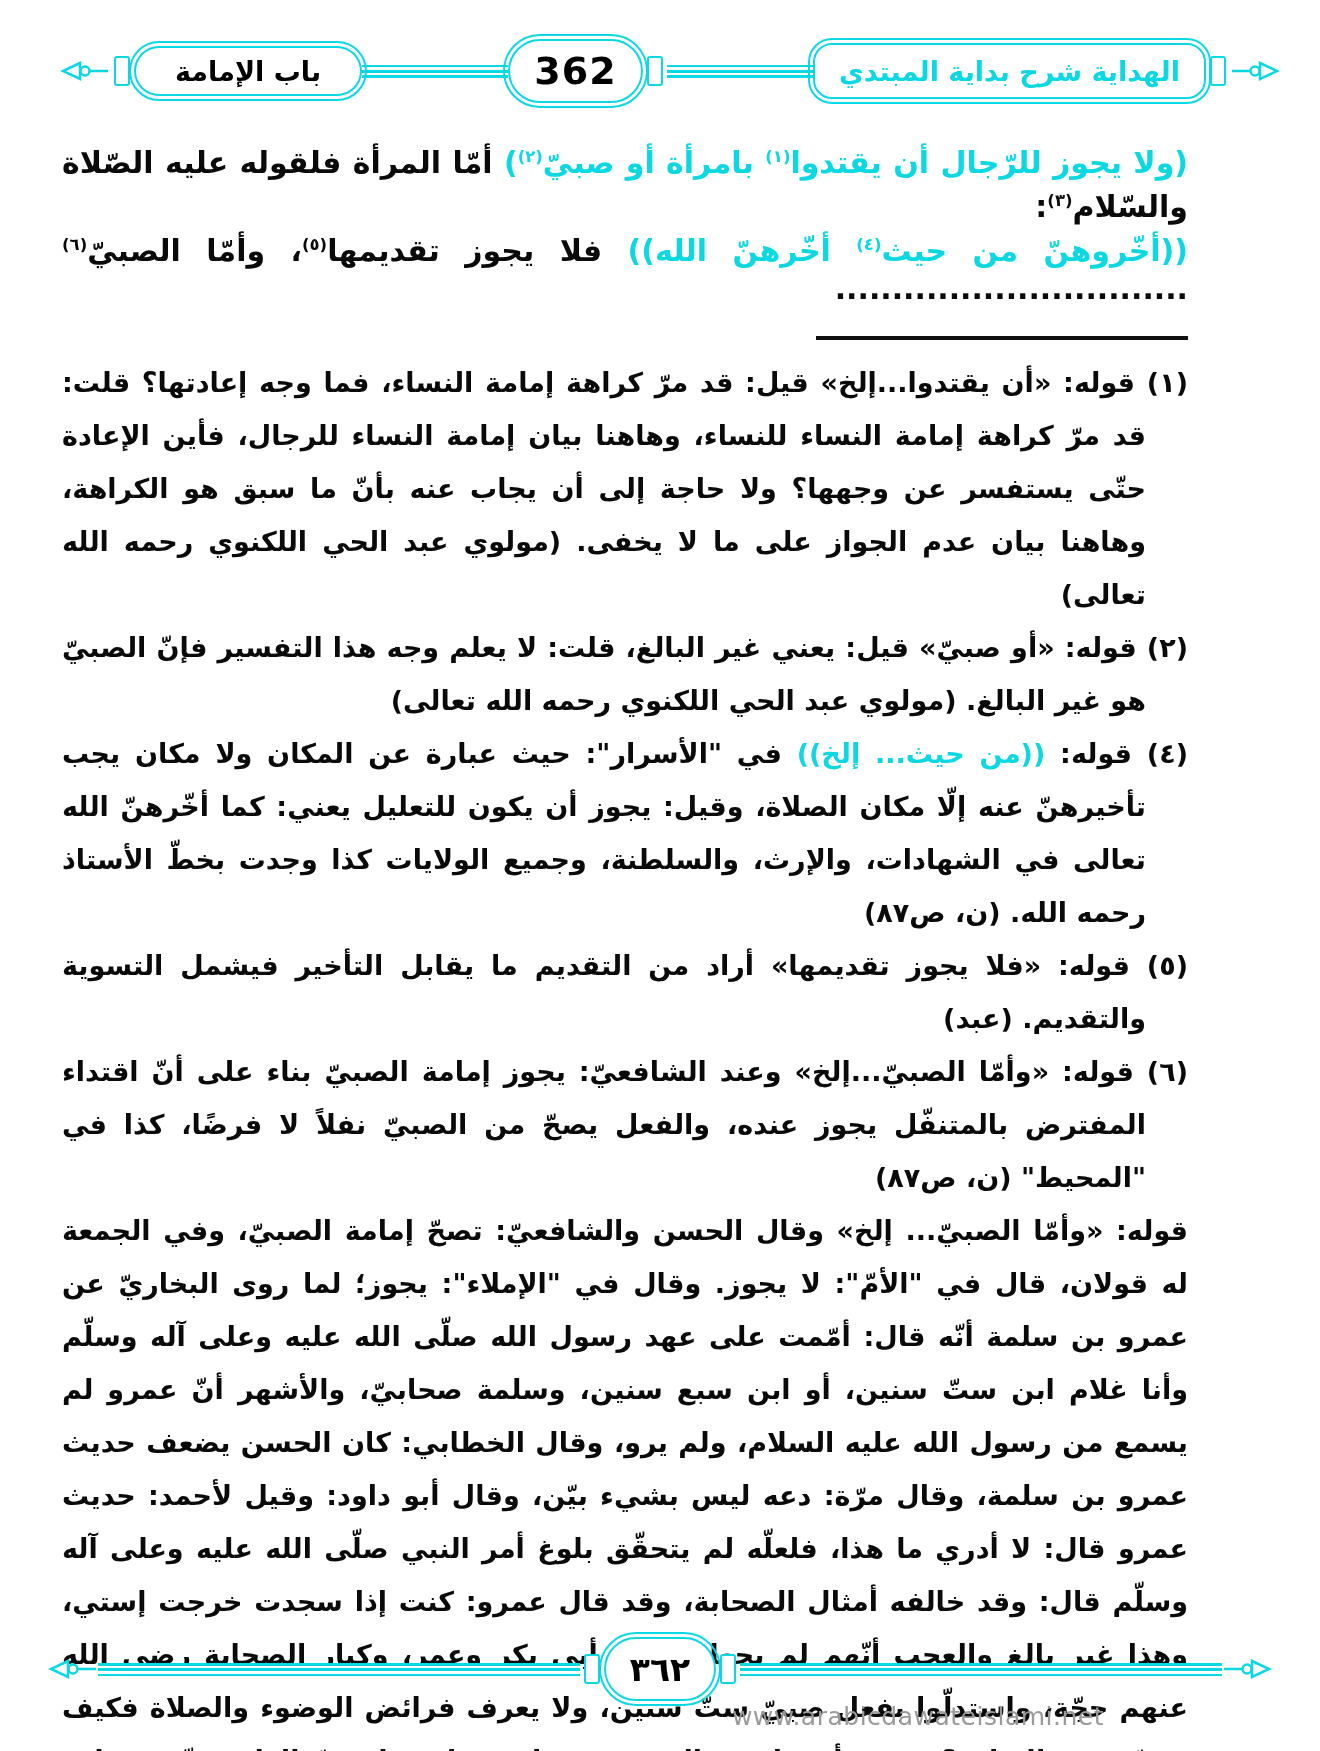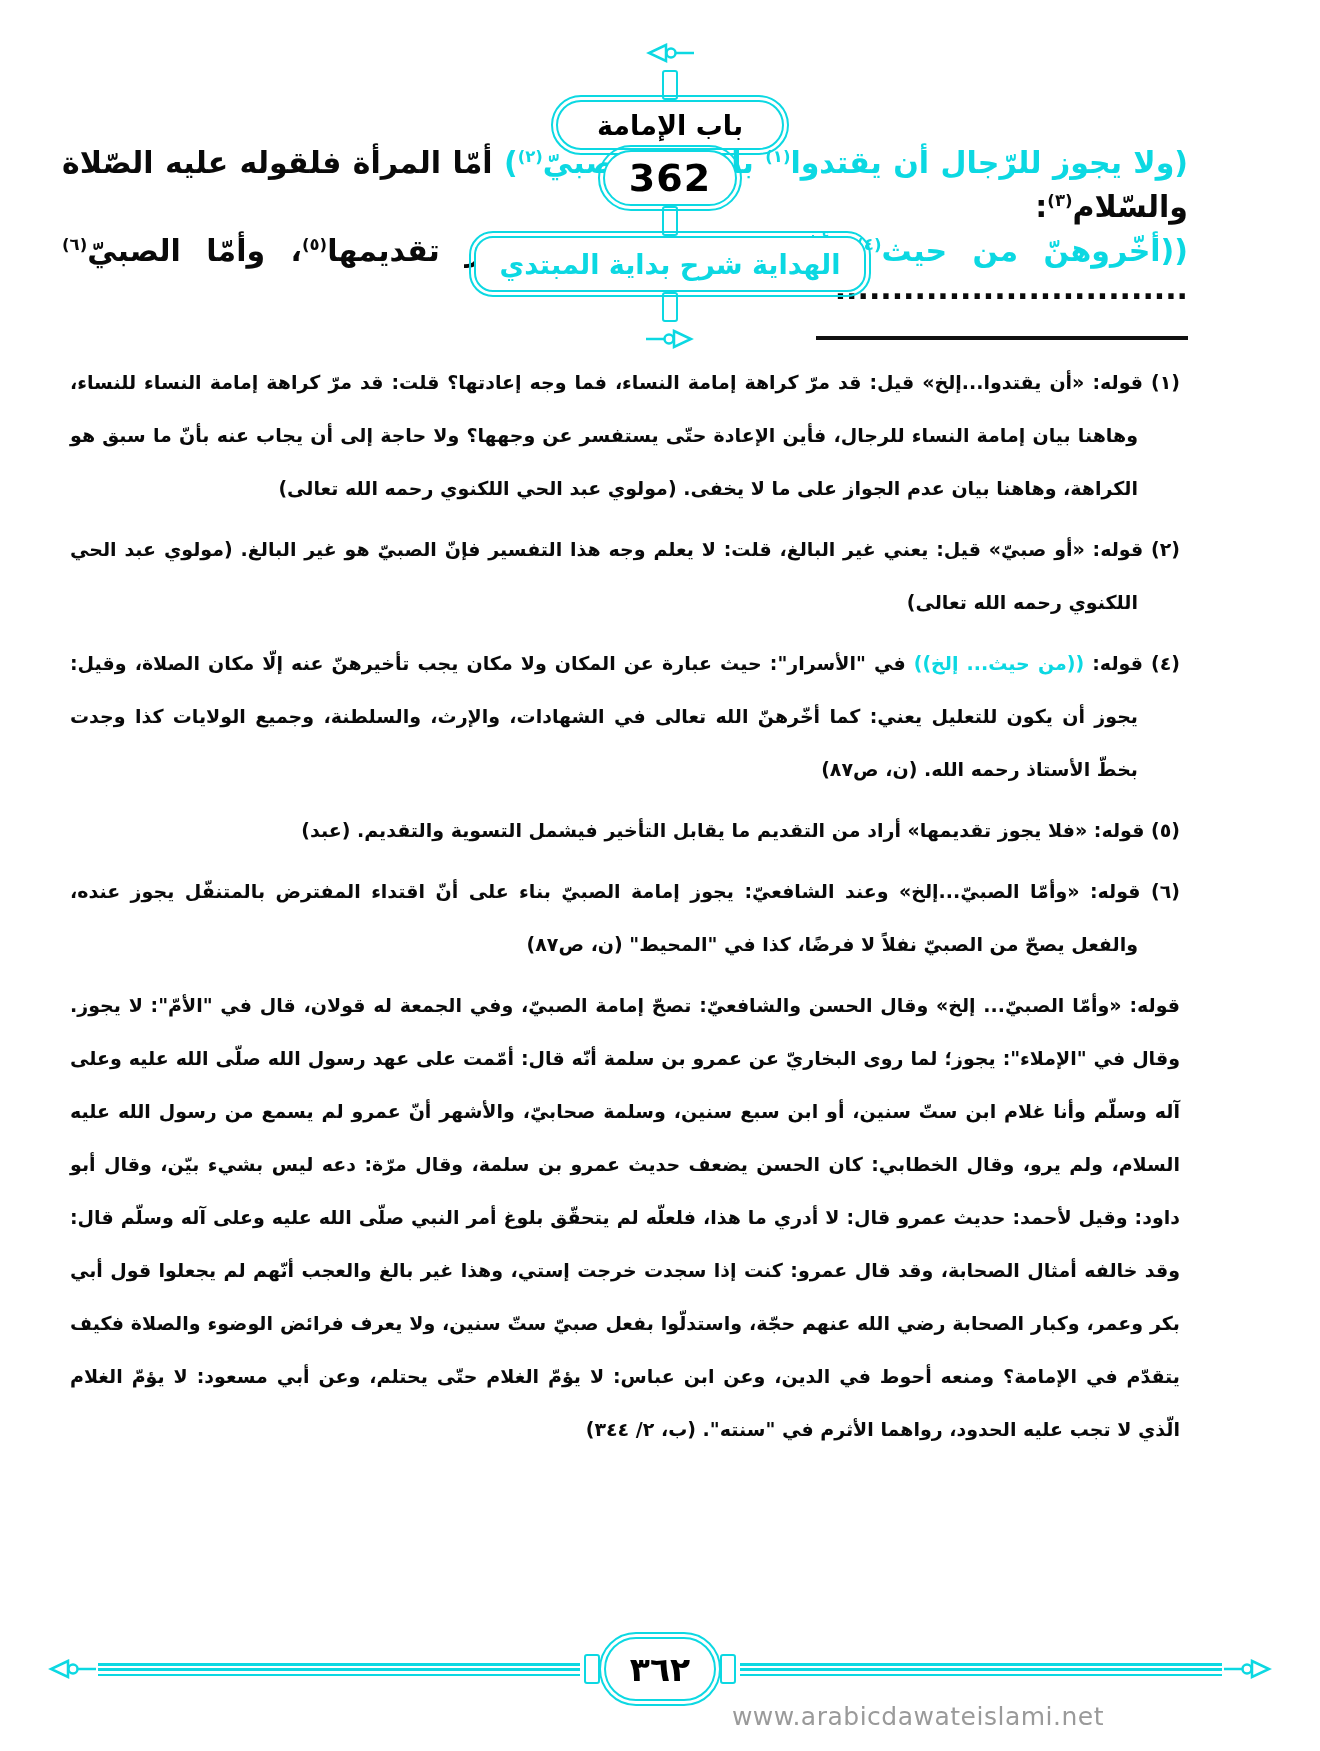--- a/index.html
+++ b/index.html
@@ -5,41 +5,41 @@
   :root { --accent:#0cd8e2; }
   * { box-sizing:border-box; }
   html,body { margin:0; padding:0; background:#ffffff; }
   .page {
     position:relative; width:1320px; height:1751px; background:#fff;
     overflow:hidden; font-family:"DejaVu Sans", sans-serif; color:#0a0a0a;
   }
 
   
   .band { position:absolute; display:flex; align-items:center; direction:ltr; }
-  .header-band { left:58px; right:38px; top:36px; height:70px;flex-direction:column; }
+  .header-band { left:58px; right:38px; top:36px; height:70px; }
   .footer-band { left:46px; right:46px; top:1634px; height:70px; }
   .rule {
     flex:1 1 0; height:13px; min-width:30px;
     background:linear-gradient(to bottom,
       var(--accent) 0, var(--accent) 2.5px,
       #fff 2.5px, #fff 5.2px,
       var(--accent) 5.2px, var(--accent) 7.8px,
       #fff 7.8px, #fff 10.5px,
       var(--accent) 10.5px, var(--accent) 13px);
   }
   .rule.wide { flex:1.6 1 0; }
   .pill {
     position:relative; display:flex; align-items:center; justify-content:center;
     background:#fff; border:2.5px solid var(--accent); border-radius:34px;
     outline:2.5px solid var(--accent); outline-offset:3px;
     padding:0 24px; height:50px; z-index:1; flex:0 0 auto;
   }
   .chapter-pill { min-width:228px; }
   .chapter-pill span { font-size:27px; font-weight:bold; color:#000; }
-  .num-pill { min-width:64px; height:56px; }
+  .num-pill { min-width:64px; height:64px; }
   .num-pill span { font-size:38px; font-weight:bold; color:#000; letter-spacing:1px; }
   .title-pill { min-width:310px; height:56px;border-radius:19px; }
   .title-pill span { font-size:27px; font-weight:bold; color:var(--accent); }
   .footer-pill { min-width:70px; height:64px; }
   .footer-pill span { font-size:33px; font-weight:bold; color:#000; }
   .clamp {
     flex:0 0 auto; width:16px; height:30px; margin:0 4px;
     border:2.5px solid var(--accent); background:#fff; border-radius:3px;
   }
   .finial { flex:0 0 auto; }
@@ -51,21 +51,21 @@
   .content { position:absolute; top:138px; left:62px; right:132px; direction:rtl; }
   .matn {
     margin:0; font-size:30px; font-weight:bold; line-height:38px;
     text-align:justify; text-align-last:justify;
   }
   .accent { color:var(--accent); }
   .sup { font-size:0.55em; vertical-align:super; }
   .dots { letter-spacing:2.5px; }
   .footnote-separator { width:372px; height:3.5px; background:#111; margin:28px 0 16px auto; }
   .footnote {
-    margin:8px; font-size:19px; font-weight:bold; line-height:53px;
+    margin:0; font-size:27px; font-weight:bold; line-height:53px;
     text-align:justify; padding-right:42px; text-indent:-42px;
   }
   .fn-num { font-weight:bold; }
   .closing { padding-right:0; text-indent:0; }
   .watermark {
     position:absolute; top:1702px; right:216px;
     font-size:25px; color:#9a9a9a; letter-spacing:0.5px; direction:ltr;
   }
 </style>
 </head>

